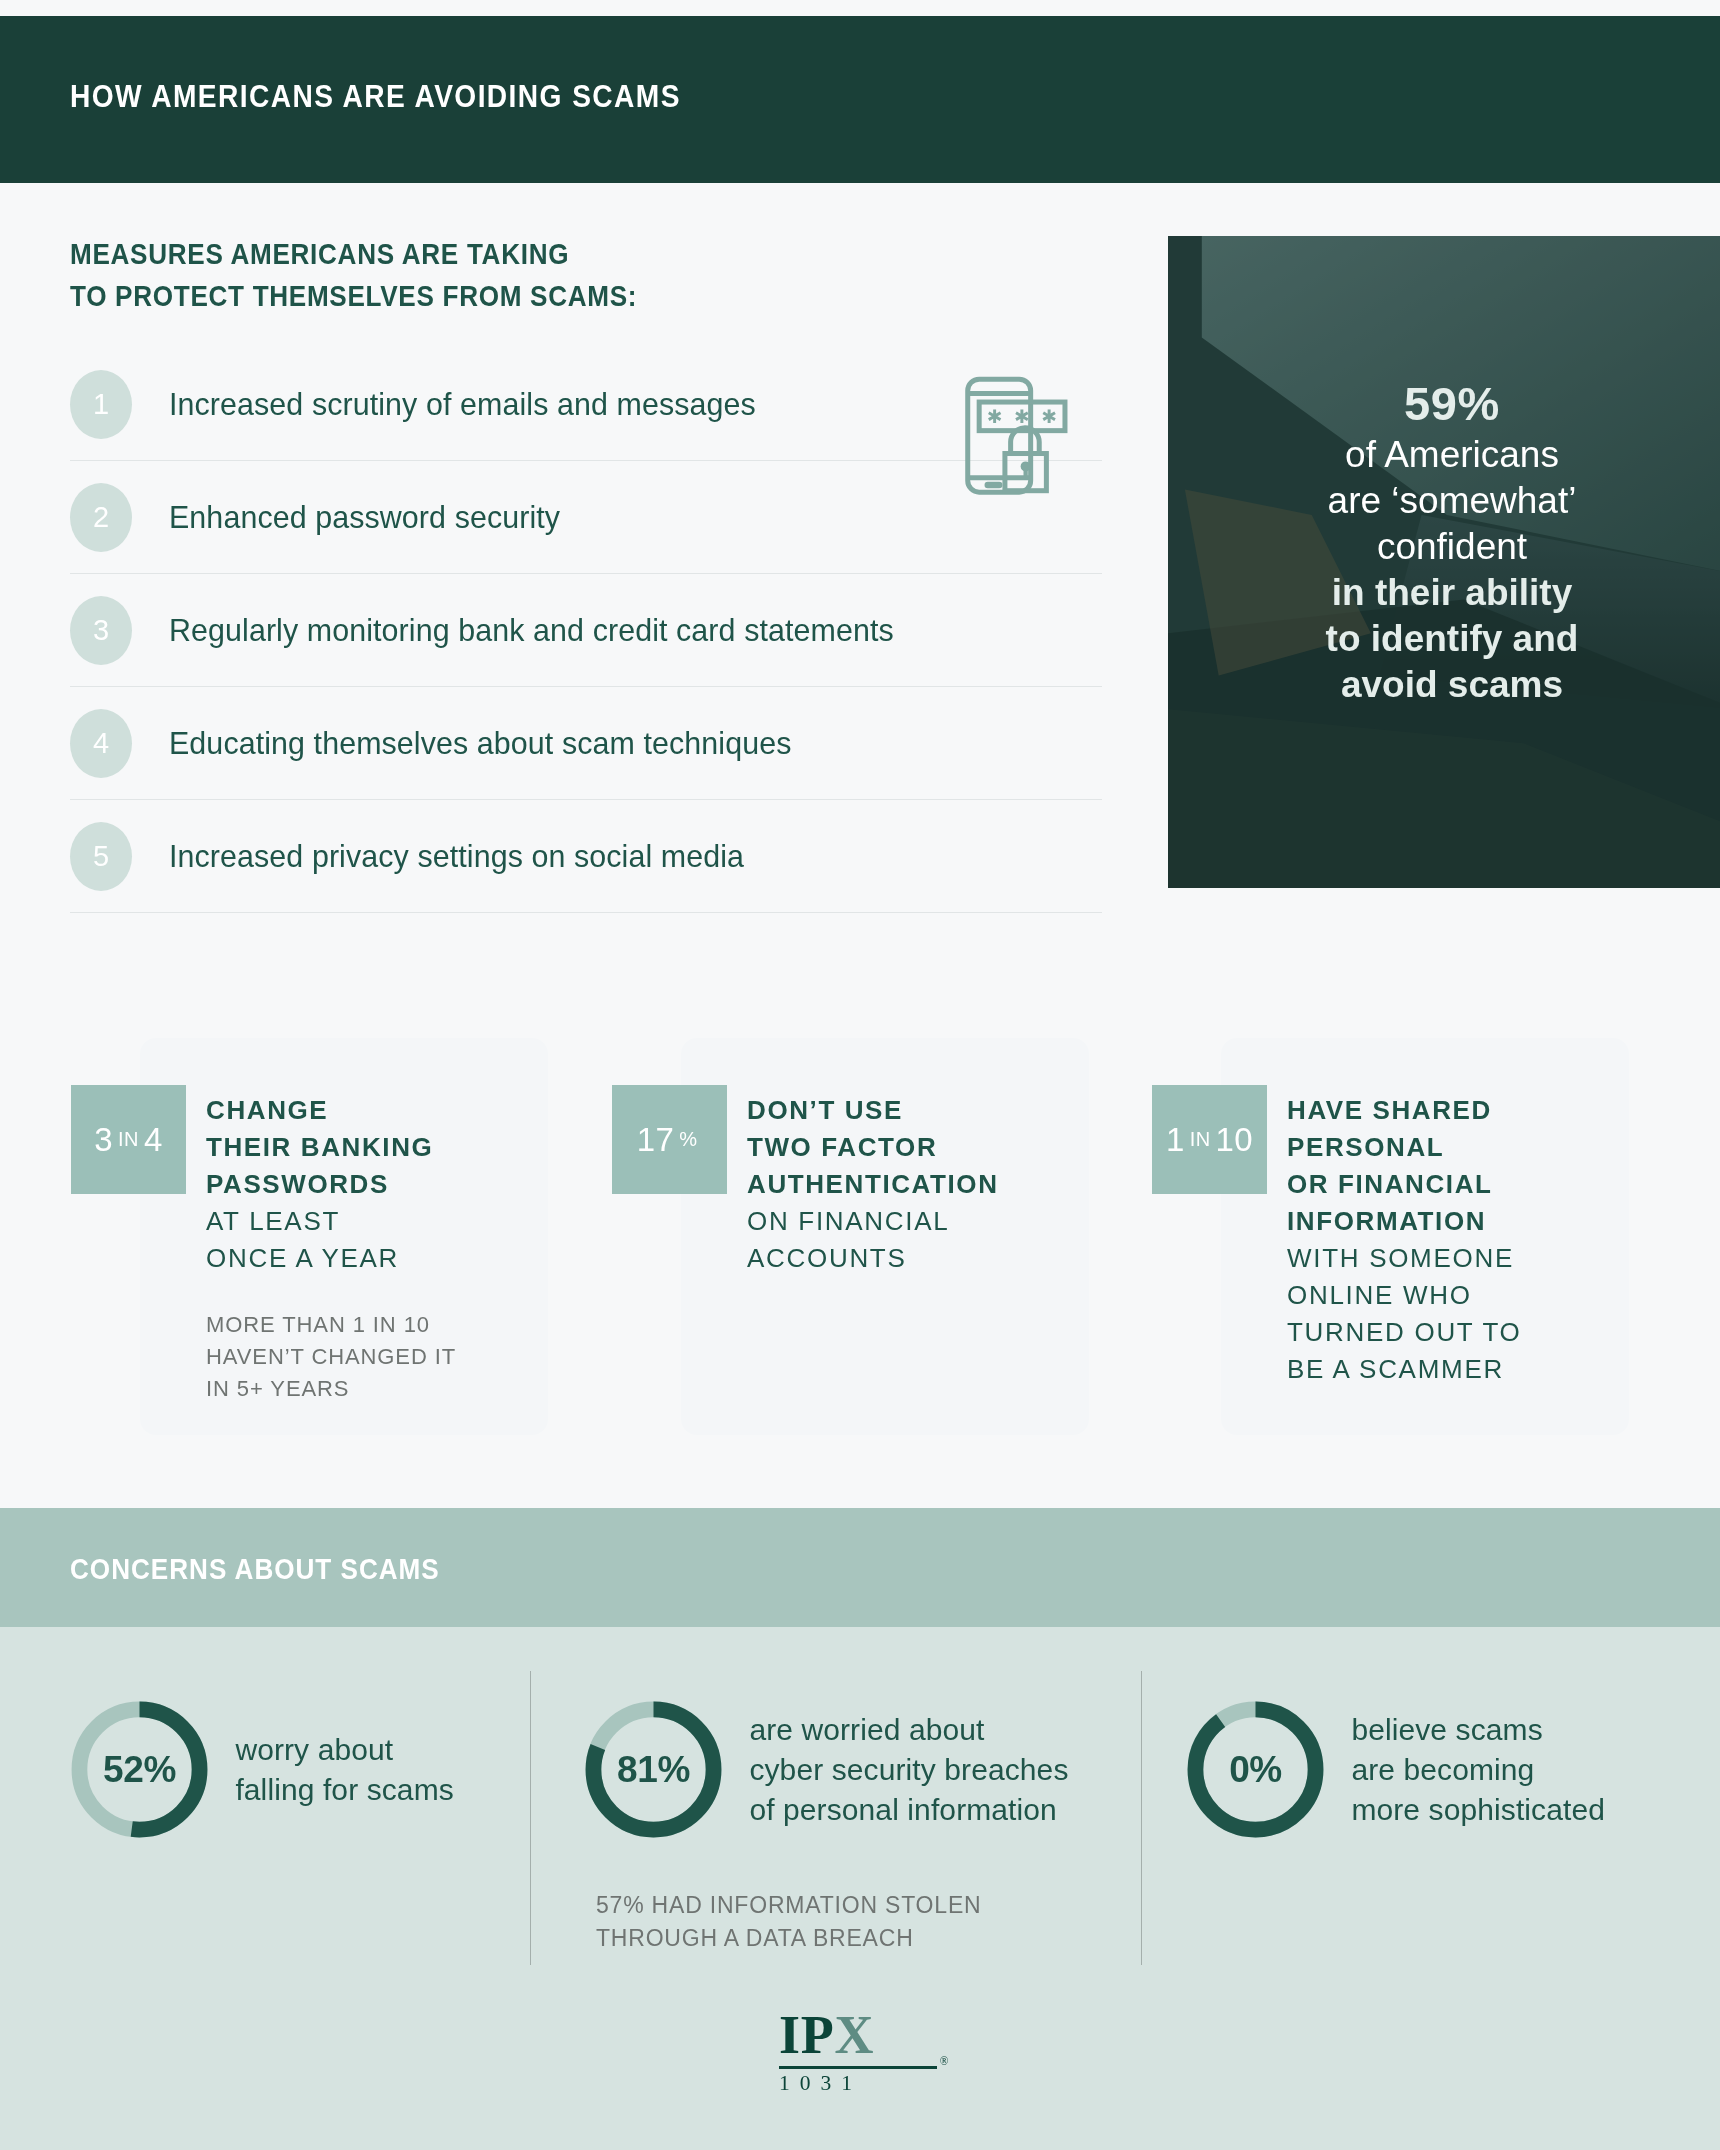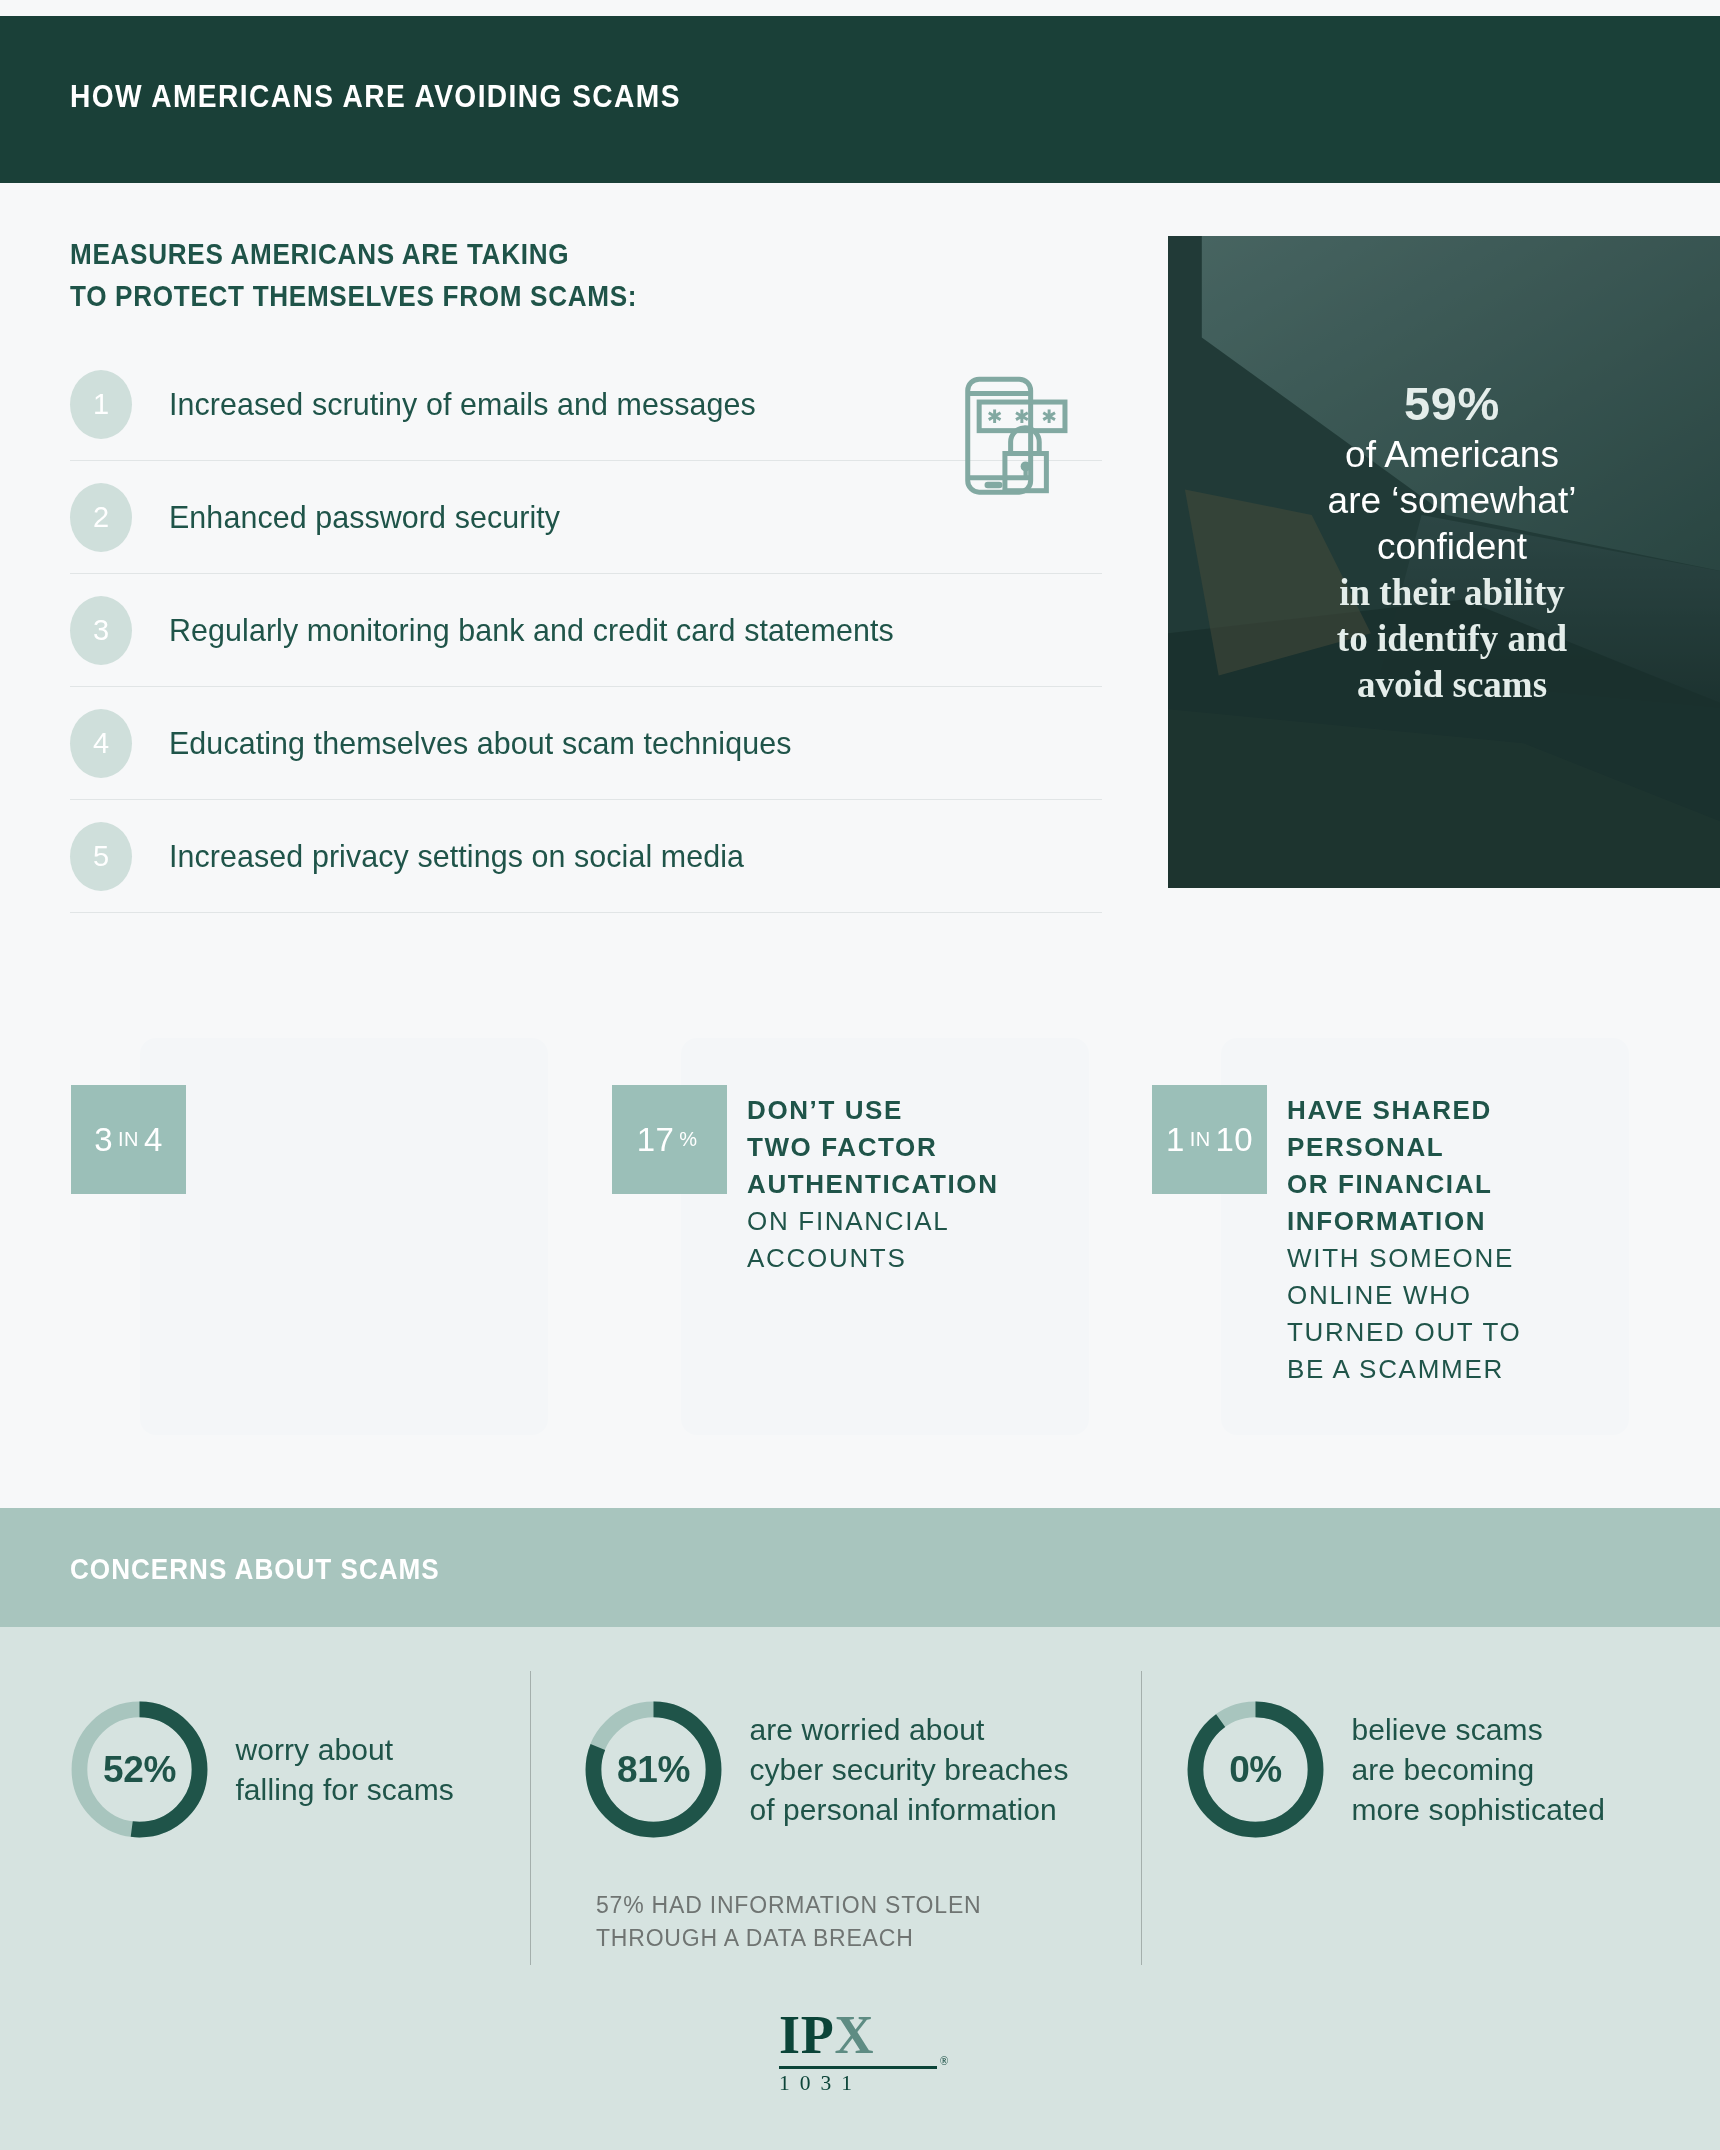--- a/index.html
+++ b/index.html
@@ -72,21 +72,21 @@
     overflow:hidden;
   }
   .photo-shapes{position:absolute;inset:0;}
   .photo-text{
     position:absolute;left:0;right:0;top:140px;
     text-align:center;color:#FFFFFF;
     padding:0 18.6px;
   }
   .pt-num{font-size:47px;font-weight:bold;letter-spacing:0.7px;line-height:56px;color:#E4EDEA;}
   .pt-reg{font-size:37px;font-weight:400;line-height:46px;color:#FFFFFF;}
-  .pt-bold{font-size:37px;font-weight:bold;line-height:46px;color:#E4EDEA;font-family:Liberation Serif, serif;}
+  .pt-bold{font-size:37px;font-weight:bold;line-height:46px;color:#E4EDEA;}
 
   
   .cards{position:absolute;left:0;top:1038px;width:1721px;height:423px;}
   .card{
     position:absolute;top:0;width:408px;height:397px;
     background:#F4F6F8;border-radius:16px;
   }
   .card.c1{left:140px;}
   .card.c2{left:681px;}
   .card.c3{left:1221px;}
@@ -255,20 +255,30 @@
   </div>
 
   <div class="cards">
 
     <div class="card c1">
       <div class="card-badge">
         <span class="cb-big">3</span>
         <span class="cb-small">IN</span>
         <span class="cb-big">4</span>
       </div>
+      <div class="card-body">
+        <div class="card-strong">CHANGE
+THEIR BANKING
+PASSWORDS</div>
+        <div class="card-light">AT LEAST
+ONCE A YEAR</div>
+        <div class="card-note">MORE THAN 1 IN 10
+HAVEN’T CHANGED IT
+IN 5+ YEARS</div>
+      </div>
     </div>
 
     <div class="card c2">
       <div class="card-badge">
         <span class="cb-big">17</span>
         <span class="cb-small">%</span>
         <span class="cb-big"></span>
       </div>
       <div class="card-body">
         <div class="card-strong">DON’T USE

